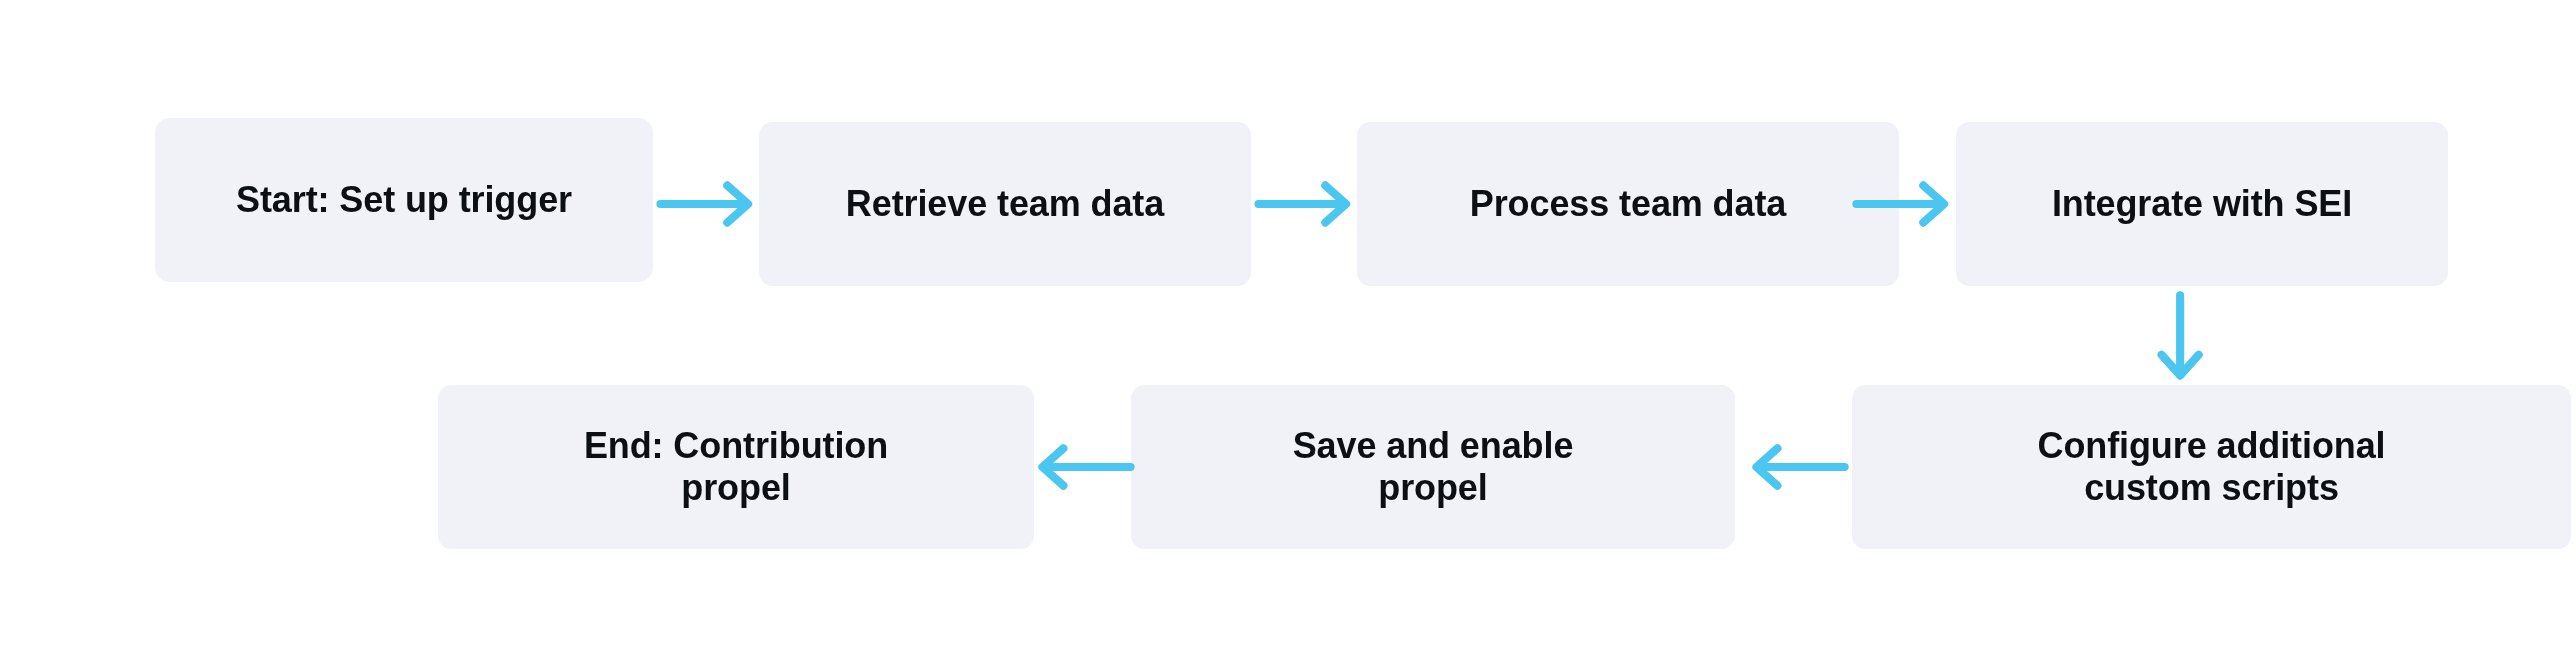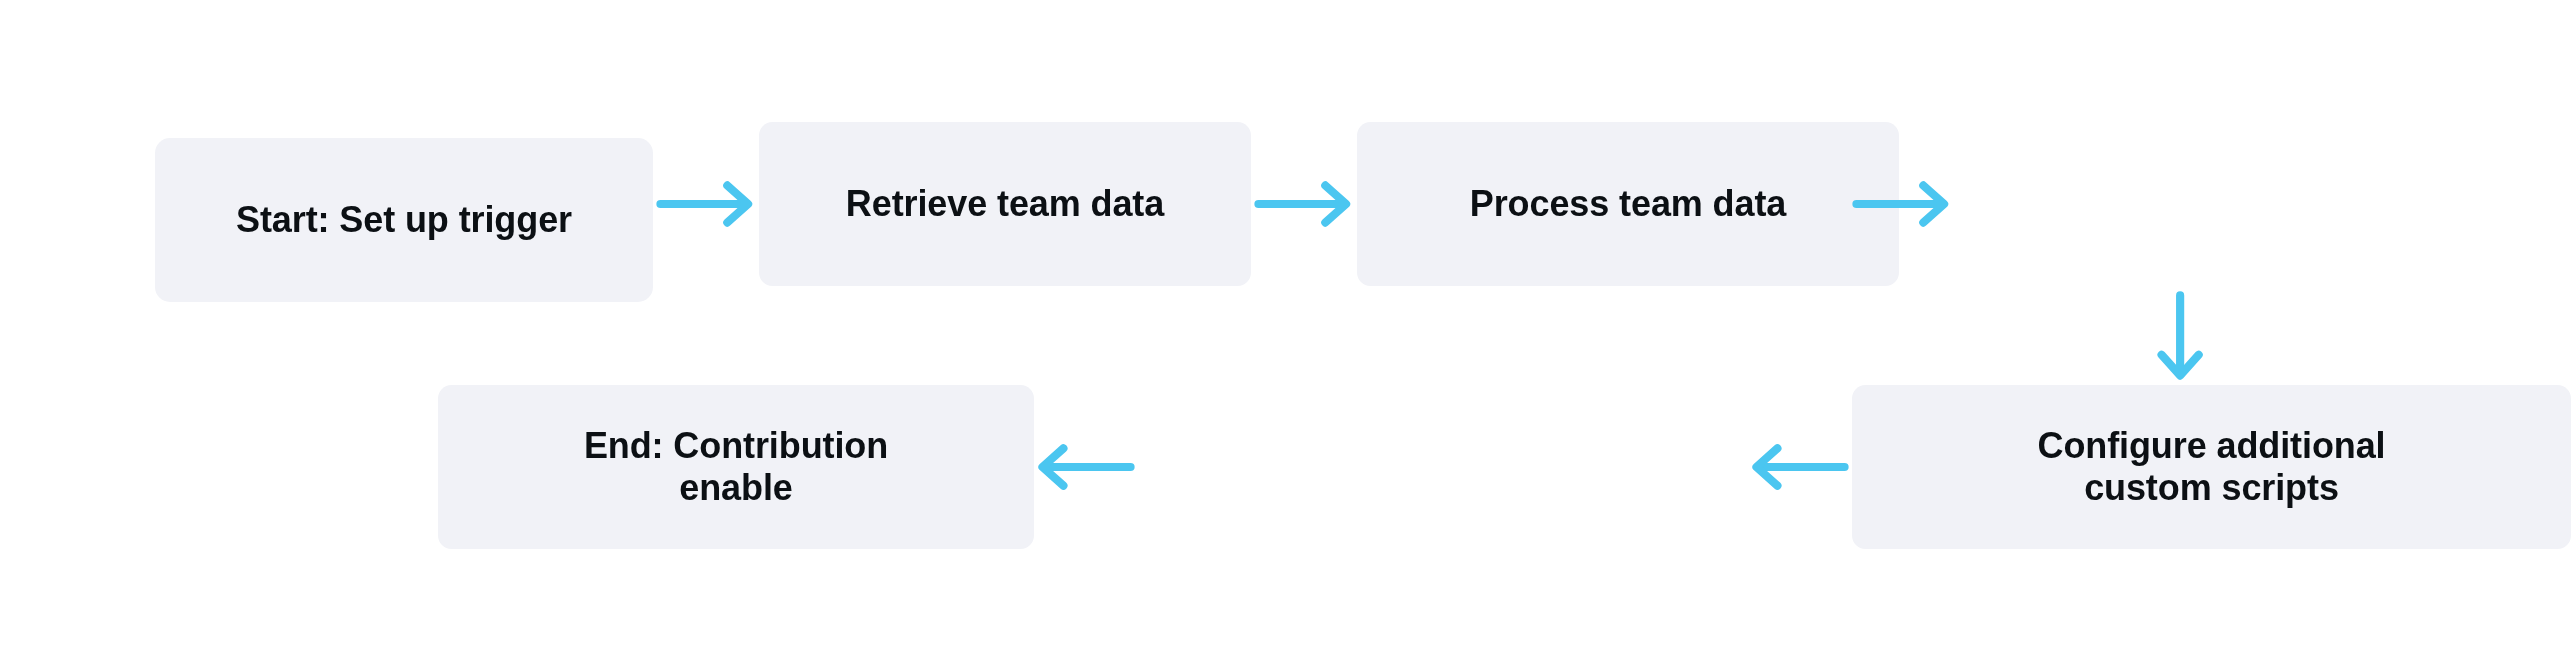--- a/index.html
+++ b/index.html
@@ -36,21 +36,21 @@
   .node-label {
     font-size: 36px;
     font-weight: bold;
     color: #0C1014;
     line-height: 1.18;
     letter-spacing: -0.1px;
     white-space: pre-line;
   }
 
   
-  #node-start        { left: 155px;  top: 138px; width: 498px;  height: 164px; border-radius: 15px; }
+  #node-start        { left: 155px;  top: 118px; width: 498px;  height: 164px; border-radius: 15px; }
   #node-retrieve     { left: 759px; top: 122px; width: 492px;  height: 164px; }
   #node-process      { left: 1357px; top: 122px; width: 542px;  height: 164px; }
   #node-integrate    { left: 1956px; top: 122px; width: 492px;  height: 164px; }
 
   
   #node-configure    { left: 1852px; top: 385px; width: 719px;  height: 164px; }
   #node-save         { left: 1131px; top: 385px; width: 604px;  height: 164px; }
   #node-end          { left: 438px;  top: 385px; width: 596px;  height: 164px; }
 
   
@@ -108,47 +108,54 @@
     <span class="node-label">Process team data</span>
   </div>
 
   <div class="connector conn-h" id="conn-3">
     <svg width="104" height="54" viewBox="0 0 140 72" xmlns="http://www.w3.org/2000/svg">
       <path class="arrow-stroke" d="M6 36 H 122"></path>
       <path class="arrow-stroke" d="M96 11 L 124 36 L 96 61"></path>
     </svg>
   </div>
 
+  <div class="node" id="node-integrate">
+    <span class="node-label">Integrate with SEI</span>
+  </div>
 
   <div class="connector" id="conn-4">
     <svg width="71" height="92" viewBox="0 0 95 124" xmlns="http://www.w3.org/2000/svg">
       <path class="arrow-stroke" d="M47 6 V 110"></path>
       <path class="arrow-stroke" d="M22 86 L 47 114 L 72 86"></path>
     </svg>
   </div>
 
   <div class="node" id="node-configure">
     <span class="node-label">Configure additional
 custom scripts</span>
   </div>
 
   <div class="connector conn-h2" id="conn-5">
     <svg width="97" height="54" viewBox="0 0 130 72" xmlns="http://www.w3.org/2000/svg">
       <path class="arrow-stroke" d="M124 36 H 8"></path>
       <path class="arrow-stroke" d="M34 11 L 6 36 L 34 61"></path>
     </svg>
   </div>
 
+  <div class="node" id="node-save">
+    <span class="node-label">Save and enable
+propel</span>
+  </div>
 
   <div class="connector conn-h2" id="conn-6">
     <svg width="97" height="54" viewBox="0 0 130 72" xmlns="http://www.w3.org/2000/svg">
       <path class="arrow-stroke" d="M124 36 H 8"></path>
       <path class="arrow-stroke" d="M34 11 L 6 36 L 34 61"></path>
     </svg>
   </div>
 
   <div class="node" id="node-end">
     <span class="node-label">End: Contribution
-enable</span>
+propel</span>
   </div>
 
 </div>
 
 
 </body></html>

